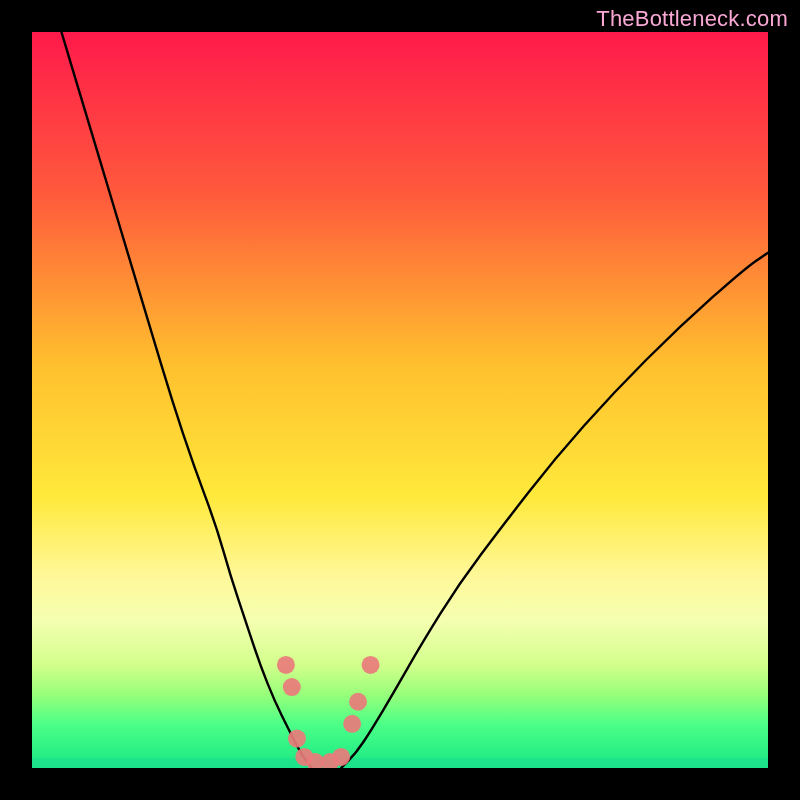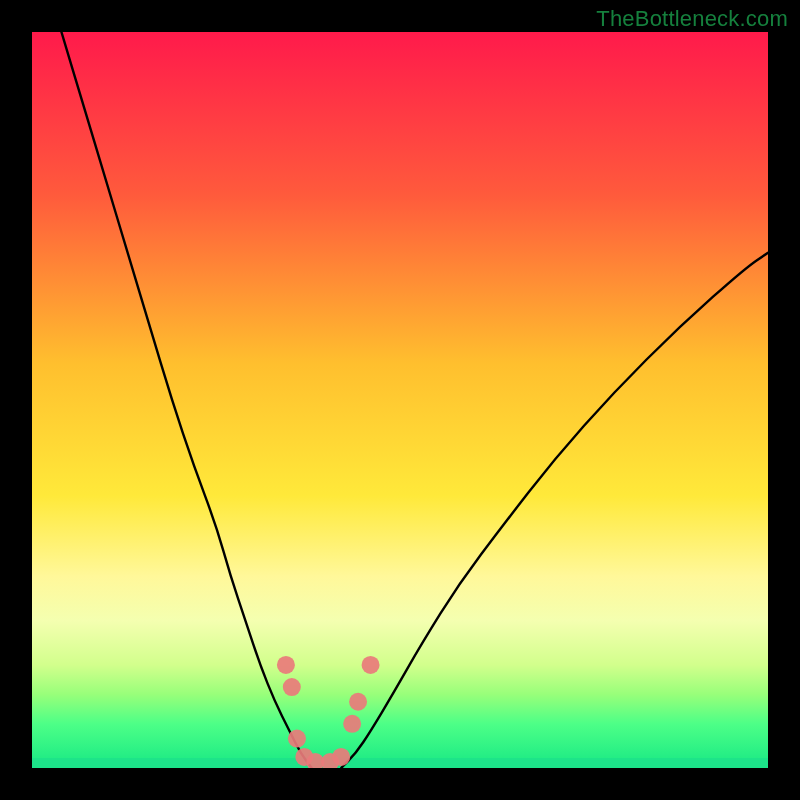--- a/index.html
+++ b/index.html
@@ -21,21 +21,21 @@
     left: 32px;
     top: 32px;
     width: 736px;
     height: 736px;
     overflow: hidden;
   }
   .watermark {
     position: absolute;
     top: 6px;
     right: 12px;
-    color: #15803d;
+    color: #f9a8d4;
     font-size: 22px;
     font-weight: 500;
     letter-spacing: 0.2px;
     z-index: 50;
     user-select: none;
   }
 </style>
 </head>
 <body>
 

